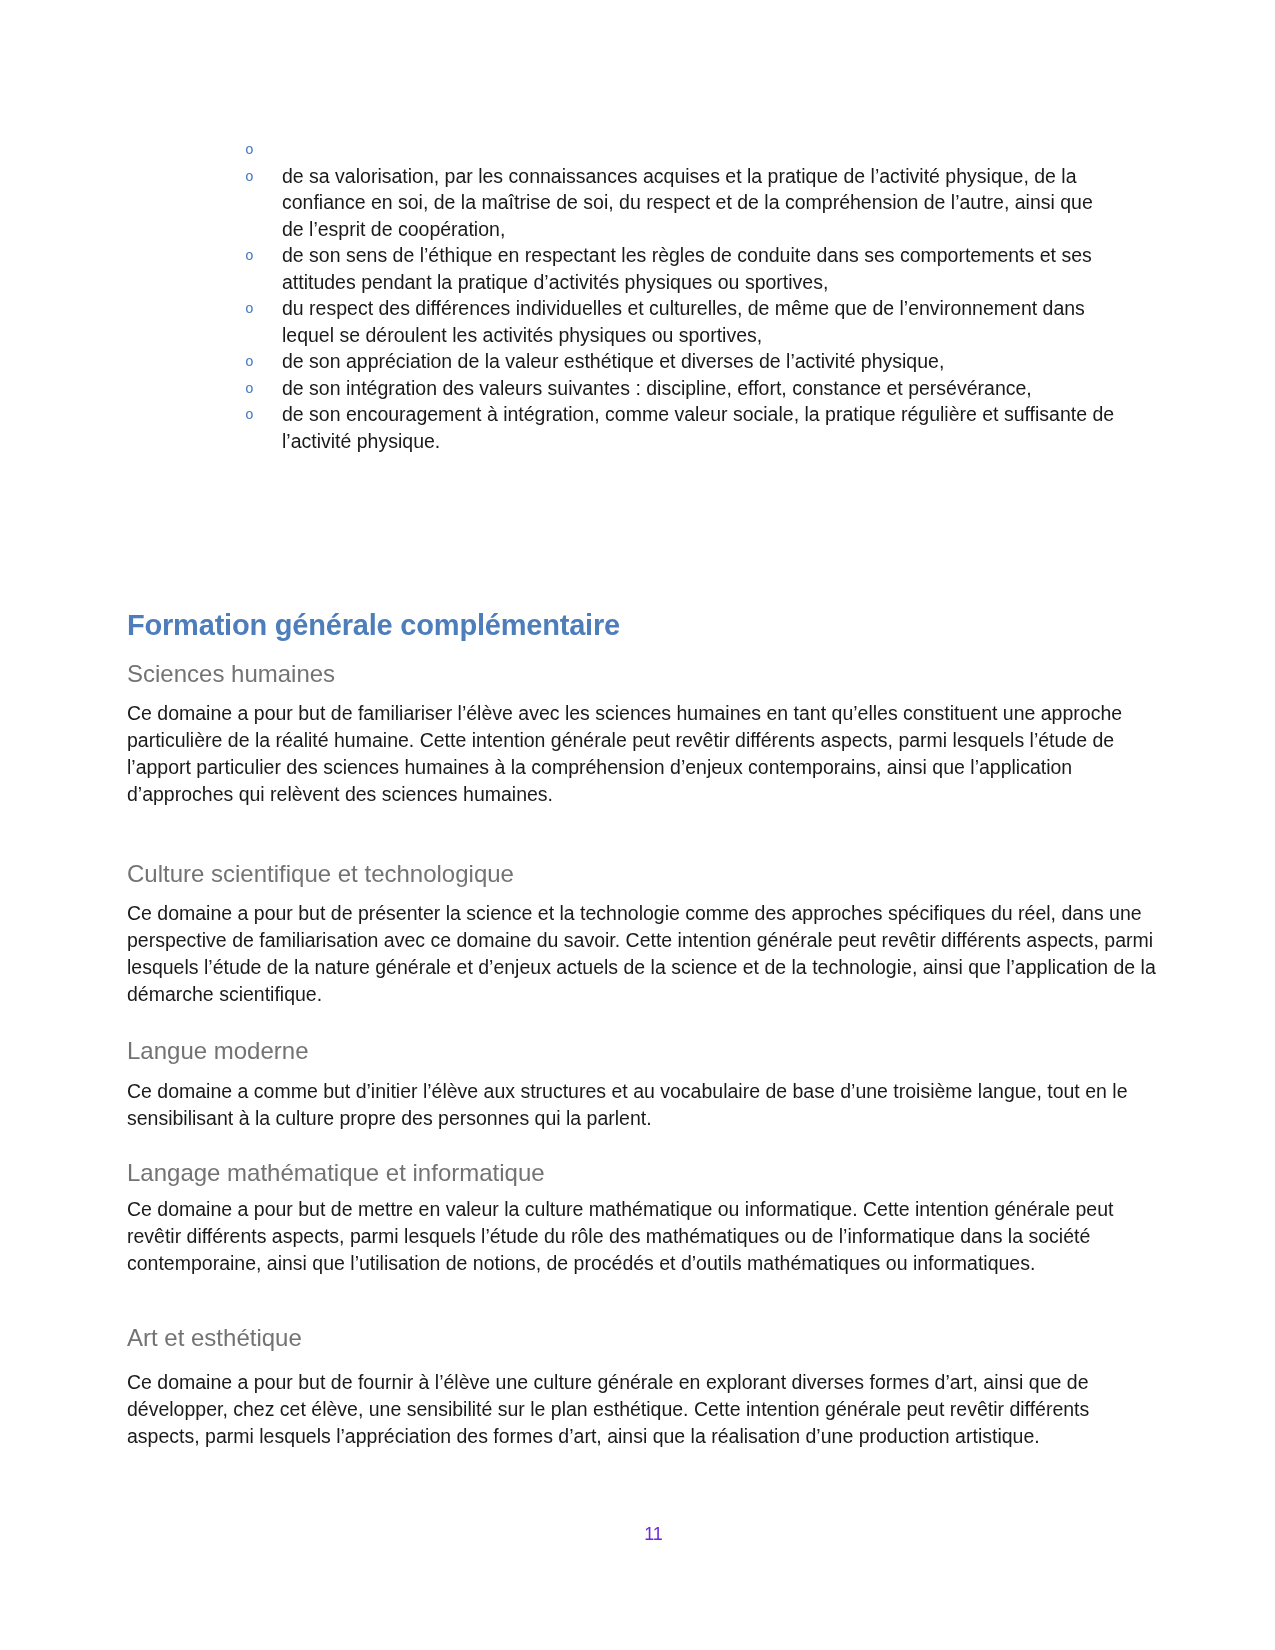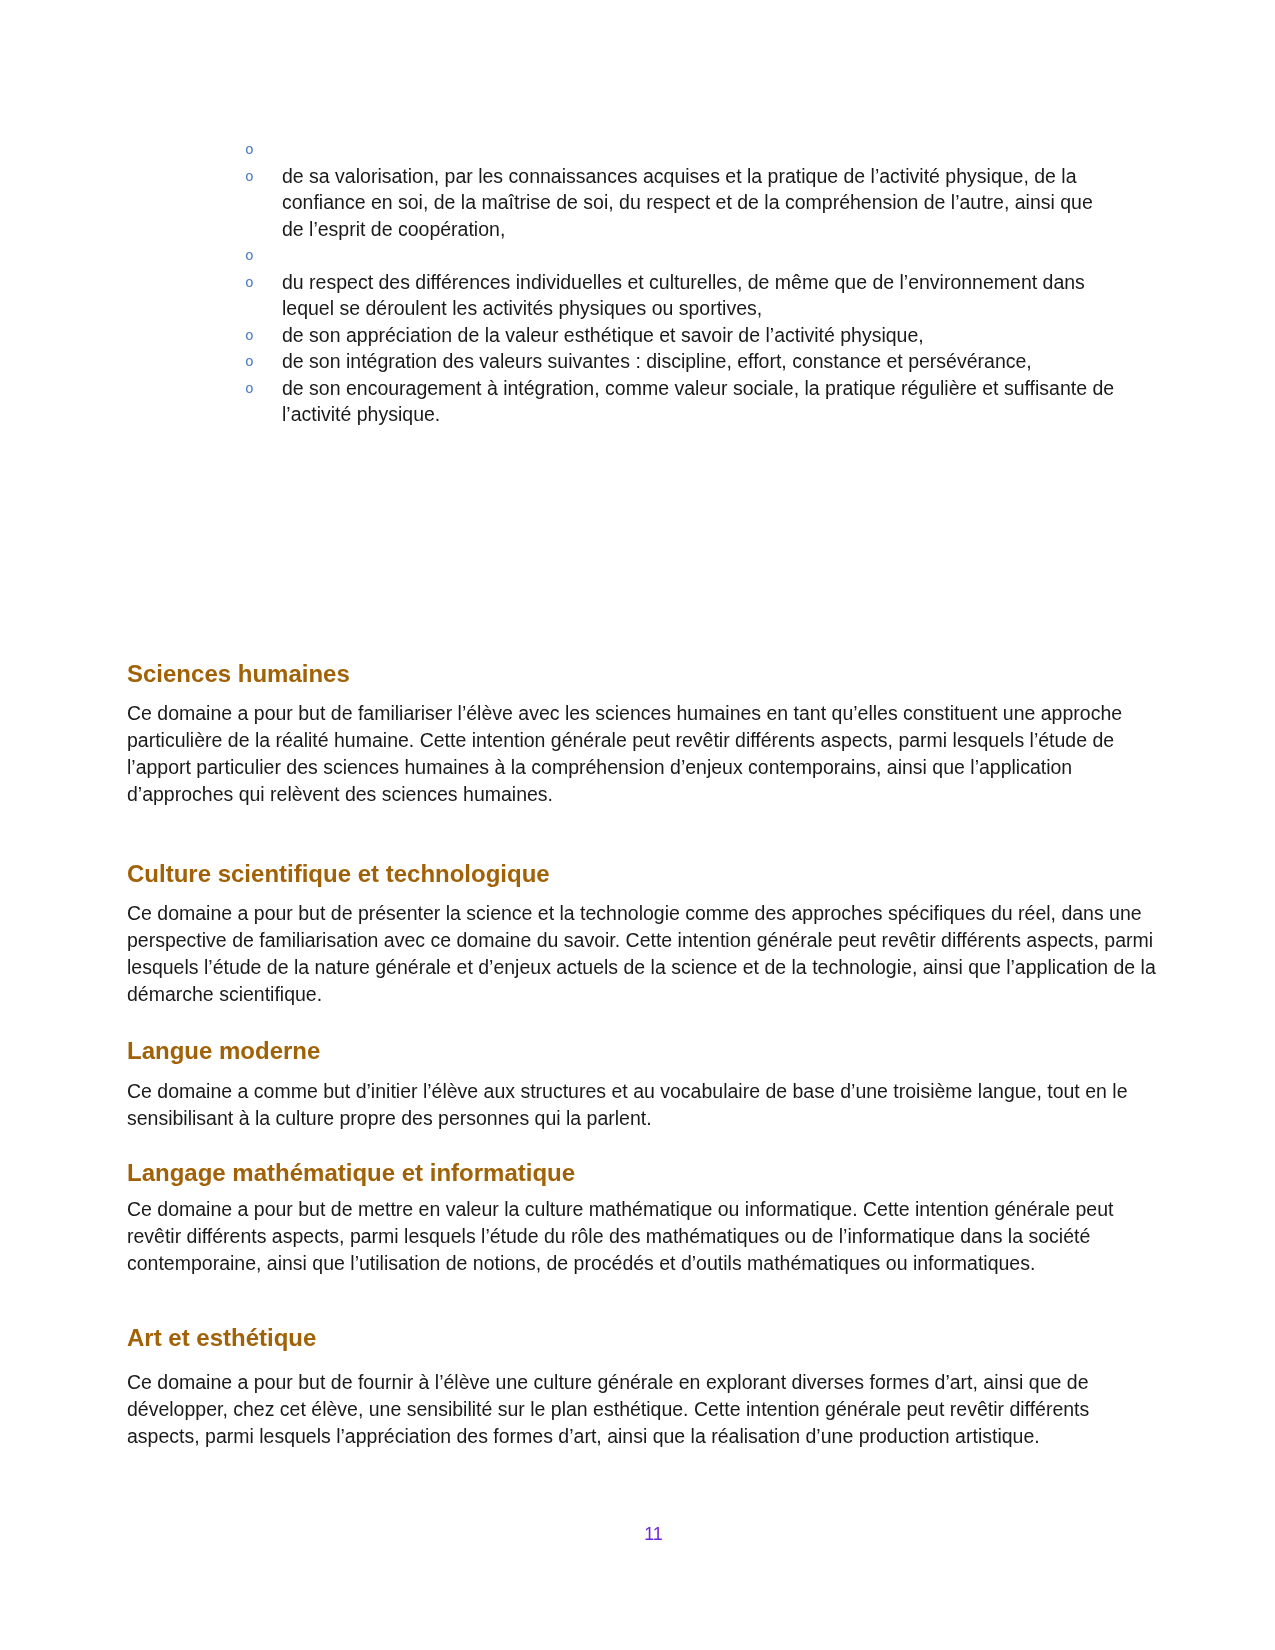--- a/index.html
+++ b/index.html
@@ -51,22 +51,22 @@
     color: #4d7ebb;
     letter-spacing: -0.2px;
   }
   h2.section-heading {
     position: absolute;
     left: 127px;
     width: 1035px;
     margin: 0;
     font-size: 24px;
     line-height: 32px;
-    font-weight: 700;
-    color: #a16207;
+    font-weight: 400;
+    color: #737373;
   }
   p.section-body {
     position: absolute;
     left: 127px;
     width: 1035px;
     margin: 0;
     font-size: 19.5px;
     line-height: 27px;
     color: #1a1a1a;
   }
@@ -96,39 +96,41 @@
   <div class="bullets">
     <div class="bullet-item">
       <span class="marker">o</span>
     </div>
     <div class="bullet-item">
       <span class="marker">o</span>
       <span class="btext">de sa valorisation, par les connaissances acquises et la pratique de l’activité physique, de la confiance en soi, de la maîtrise de soi, du respect et de la compréhension de l’autre, ainsi que de l’esprit de coopération,</span>
     </div>
     <div class="bullet-item">
       <span class="marker">o</span>
+      <span class="btext">de son sens de l’éthique en respectant les règles de conduite dans ses comportements et ses attitudes pendant la pratique d’activités physiques ou sportives,</span>
     </div>
     <div class="bullet-item">
       <span class="marker">o</span>
       <span class="btext">du respect des différences individuelles et culturelles, de même que de l’environnement dans lequel se déroulent les activités physiques ou sportives,</span>
     </div>
     <div class="bullet-item">
       <span class="marker">o</span>
-      <span class="btext">de son appréciation de la valeur esthétique et savoir de l’activité physique,</span>
+      <span class="btext">de son appréciation de la valeur esthétique et diverses de l’activité physique,</span>
     </div>
     <div class="bullet-item">
       <span class="marker">o</span>
       <span class="btext">de son intégration des valeurs suivantes : discipline, effort, constance et persévérance,</span>
     </div>
     <div class="bullet-item">
       <span class="marker">o</span>
       <span class="btext">de son encouragement à intégration, comme valeur sociale, la pratique régulière et suffisante de l’activité physique.</span>
     </div>
   </div>
 
+  <h1 id="h1-main" class="main-heading">Formation générale complémentaire</h1>
 
   <h2 id="h2-0" class="section-heading">Sciences humaines</h2>
   <p id="p-0" class="section-body">Ce domaine a pour but de familiariser l’élève avec les sciences humaines en tant qu’elles constituent une approche particulière de la réalité humaine. Cette intention générale peut revêtir différents aspects, parmi lesquels l’étude de l’apport particulier des sciences humaines à la compréhension d’enjeux contemporains, ainsi que l’application d’approches qui relèvent des sciences humaines.</p>
 
   <h2 id="h2-1" class="section-heading">Culture scientifique et technologique</h2>
   <p id="p-1" class="section-body">Ce domaine a pour but de présenter la science et la technologie comme des approches spécifiques du réel, dans une perspective de familiarisation avec ce domaine du savoir. Cette intention générale peut revêtir différents aspects, parmi lesquels l’étude de la nature générale et d’enjeux actuels de la science et de la technologie, ainsi que l’application de la démarche scientifique.</p>
 
   <h2 id="h2-2" class="section-heading">Langue moderne</h2>
   <p id="p-2" class="section-body">Ce domaine a comme but d’initier l’élève aux structures et au vocabulaire de base d’une troisième langue, tout en le sensibilisant à la culture propre des personnes qui la parlent.</p>
 

